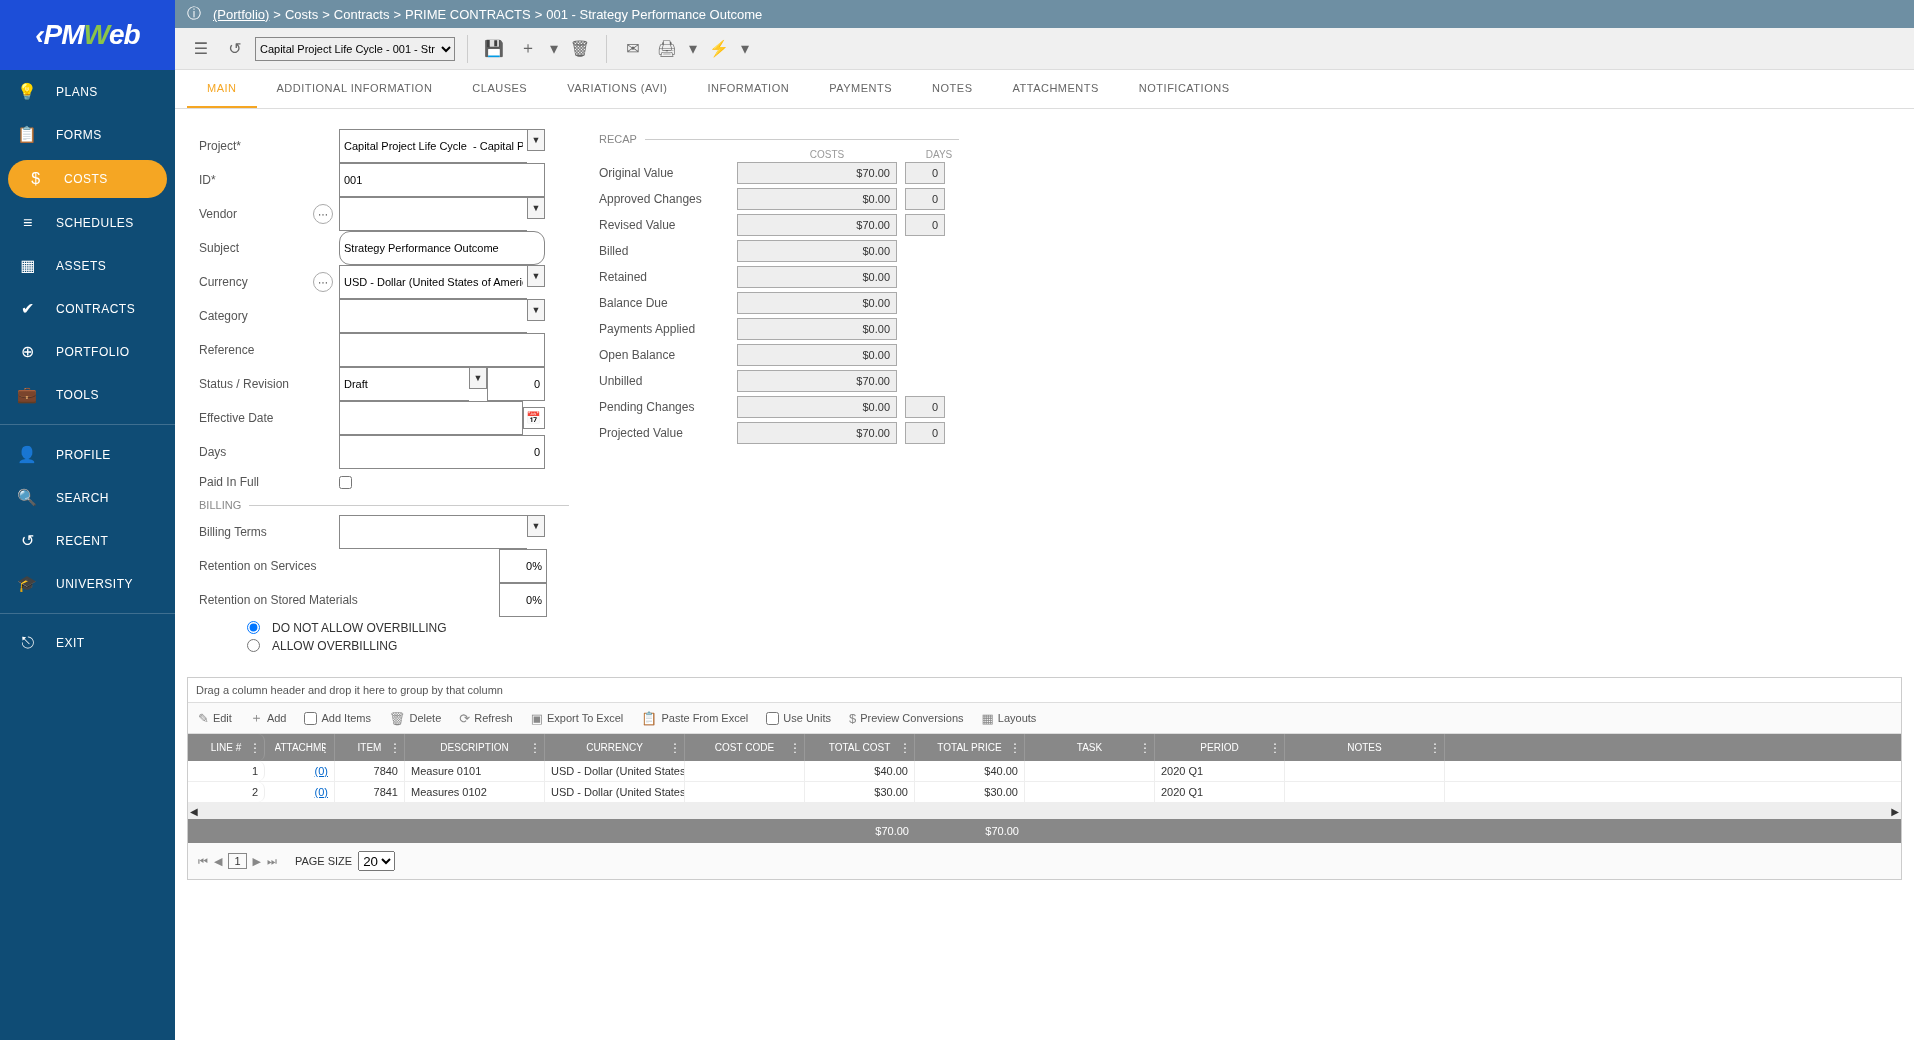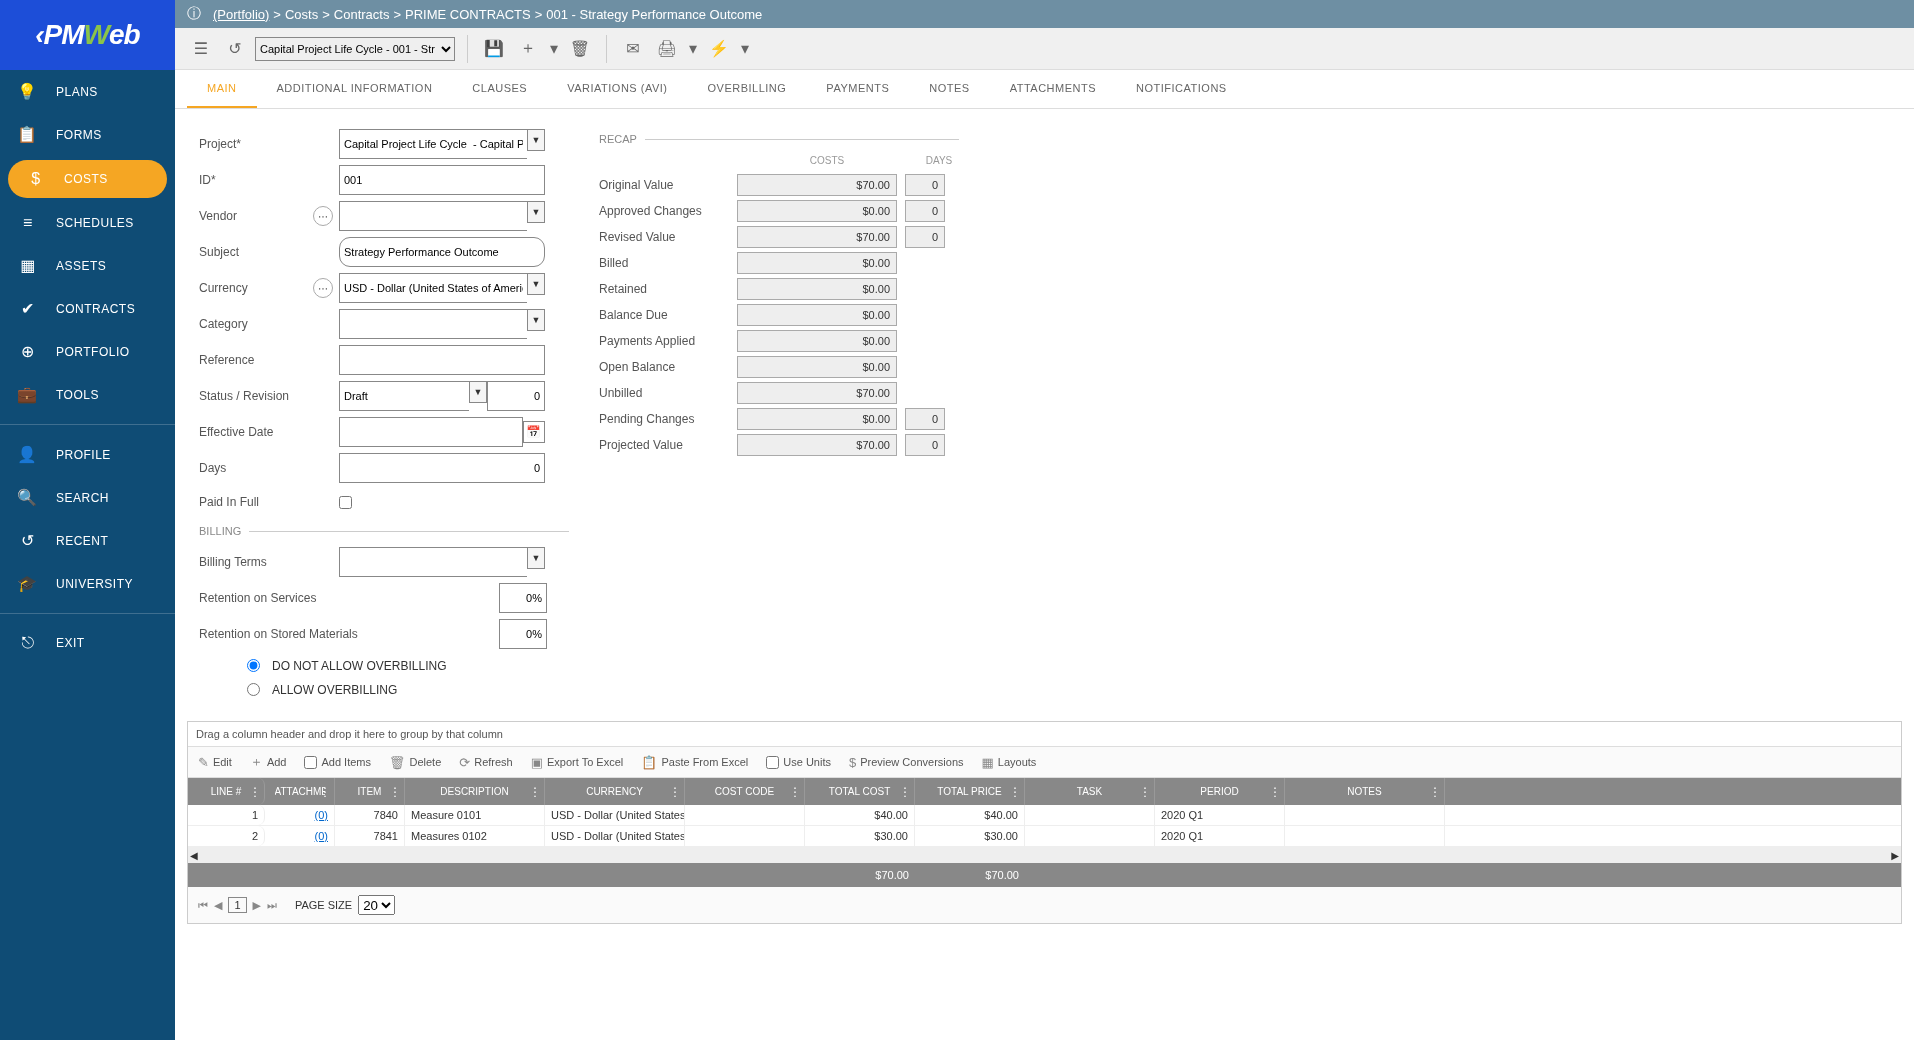--- a/index.html
+++ b/index.html
@@ -25,25 +25,25 @@
 .toolbar { background: #f0f0f0; height: 42px; display: flex; align-items: center; padding: 0 12px; border-bottom: 1px solid #ddd; gap: 6px; }
 .toolbar .tbtn { width: 28px; height: 28px; display: flex; align-items: center; justify-content: center; cursor: pointer; color: #666; font-size: 16px; }
 .toolbar .sep { width: 1px; height: 28px; background: #ccc; margin: 0 6px; }
 .toolbar select { height: 24px; font-size: 11px; border: 1px solid #888; width: 200px; }
 
 .tabs { display: flex; border-bottom: 1px solid #ddd; background: #fff; padding: 0 12px; }
 .tab { padding: 12px 20px; font-size: 11px; color: #666; cursor: pointer; letter-spacing: 0.5px; }
 .tab.active { color: #f5a623; border-bottom: 2px solid #f5a623; }
 
 .form-area { padding: 20px 24px; display: flex; gap: 30px; }
-.form-col { display: flex; flex-direction: column; gap: 6px; }
+.form-col { display: flex; flex-direction: column; }
 .form-row { display: flex; align-items: center; min-height: 26px; }
 .form-label { width: 140px; font-size: 12px; color: #555; }
 .form-sublabel { width: 130px; font-size: 12px; color: #555; }
-.form-input { border: 1px solid #888; height: 22px; padding: 14px 4px; font-size: 11px; background: #fff; }
+.form-input { border: 1px solid #888; height: 34px; padding: 0 4px; font-size: 11px; background: #fff; }
 .form-dropdown { display: flex; }
 .form-dropdown input { border-right: none; }
 .dd-btn { width: 18px; height: 22px; border: 1px solid #888; background: #f5f5f5; display: flex; align-items: center; justify-content: center; cursor: pointer; font-size: 9px; }
 .ellipsis-btn { width: 20px; height: 20px; border: 1px solid #aaa; border-radius: 50%; display: flex; align-items: center; justify-content: center; margin-right: 6px; margin-left: -26px; font-size: 10px; cursor: pointer; }
 .readonly-box { border: 1px solid #aaa; background: #eee; height: 22px; text-align: right; padding: 0 6px; font-size: 11px; display: flex; align-items: center; justify-content: flex-end; }
 .section-header { font-size: 11px; color: #888; display: flex; align-items: center; gap: 8px; margin: 4px 0; }
 .section-header .line { flex: 1; height: 1px; background: #ccc; }
 .recap-headers { display: flex; justify-content: flex-end; gap: 12px; font-size: 10px; color: #999; }
 .recap-headers span:first-child { width: 160px; text-align: center; }
 .recap-headers span:last-child { width: 40px; text-align: center; }
@@ -179,21 +179,21 @@
         <div class="tbtn" style="width:12px">▾</div>
       <div class="tbtn">⚡</div>
         <div class="tbtn" style="width:12px">▾</div>
     </div>
 
     <div class="tabs">
       <div class="tab active">MAIN</div>
       <div class="tab">ADDITIONAL INFORMATION</div>
       <div class="tab">CLAUSES</div>
       <div class="tab">VARIATIONS (AVI)</div>
-      <div class="tab">OVERBILLING</div>
+      <div class="tab">INFORMATION</div>
       <div class="tab">PAYMENTS</div>
       <div class="tab">NOTES</div>
       <div class="tab">ATTACHMENTS</div>
       <div class="tab">NOTIFICATIONS</div>
     </div>
 
     <div class="form-area">
 
       <div class="form-col" style="width:370px">
         <div class="form-row">

